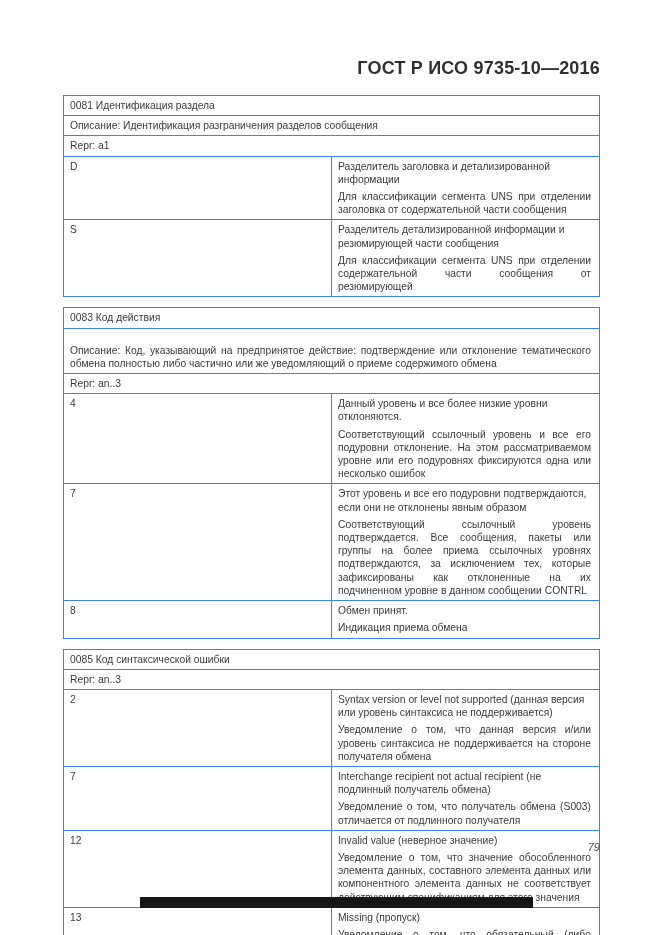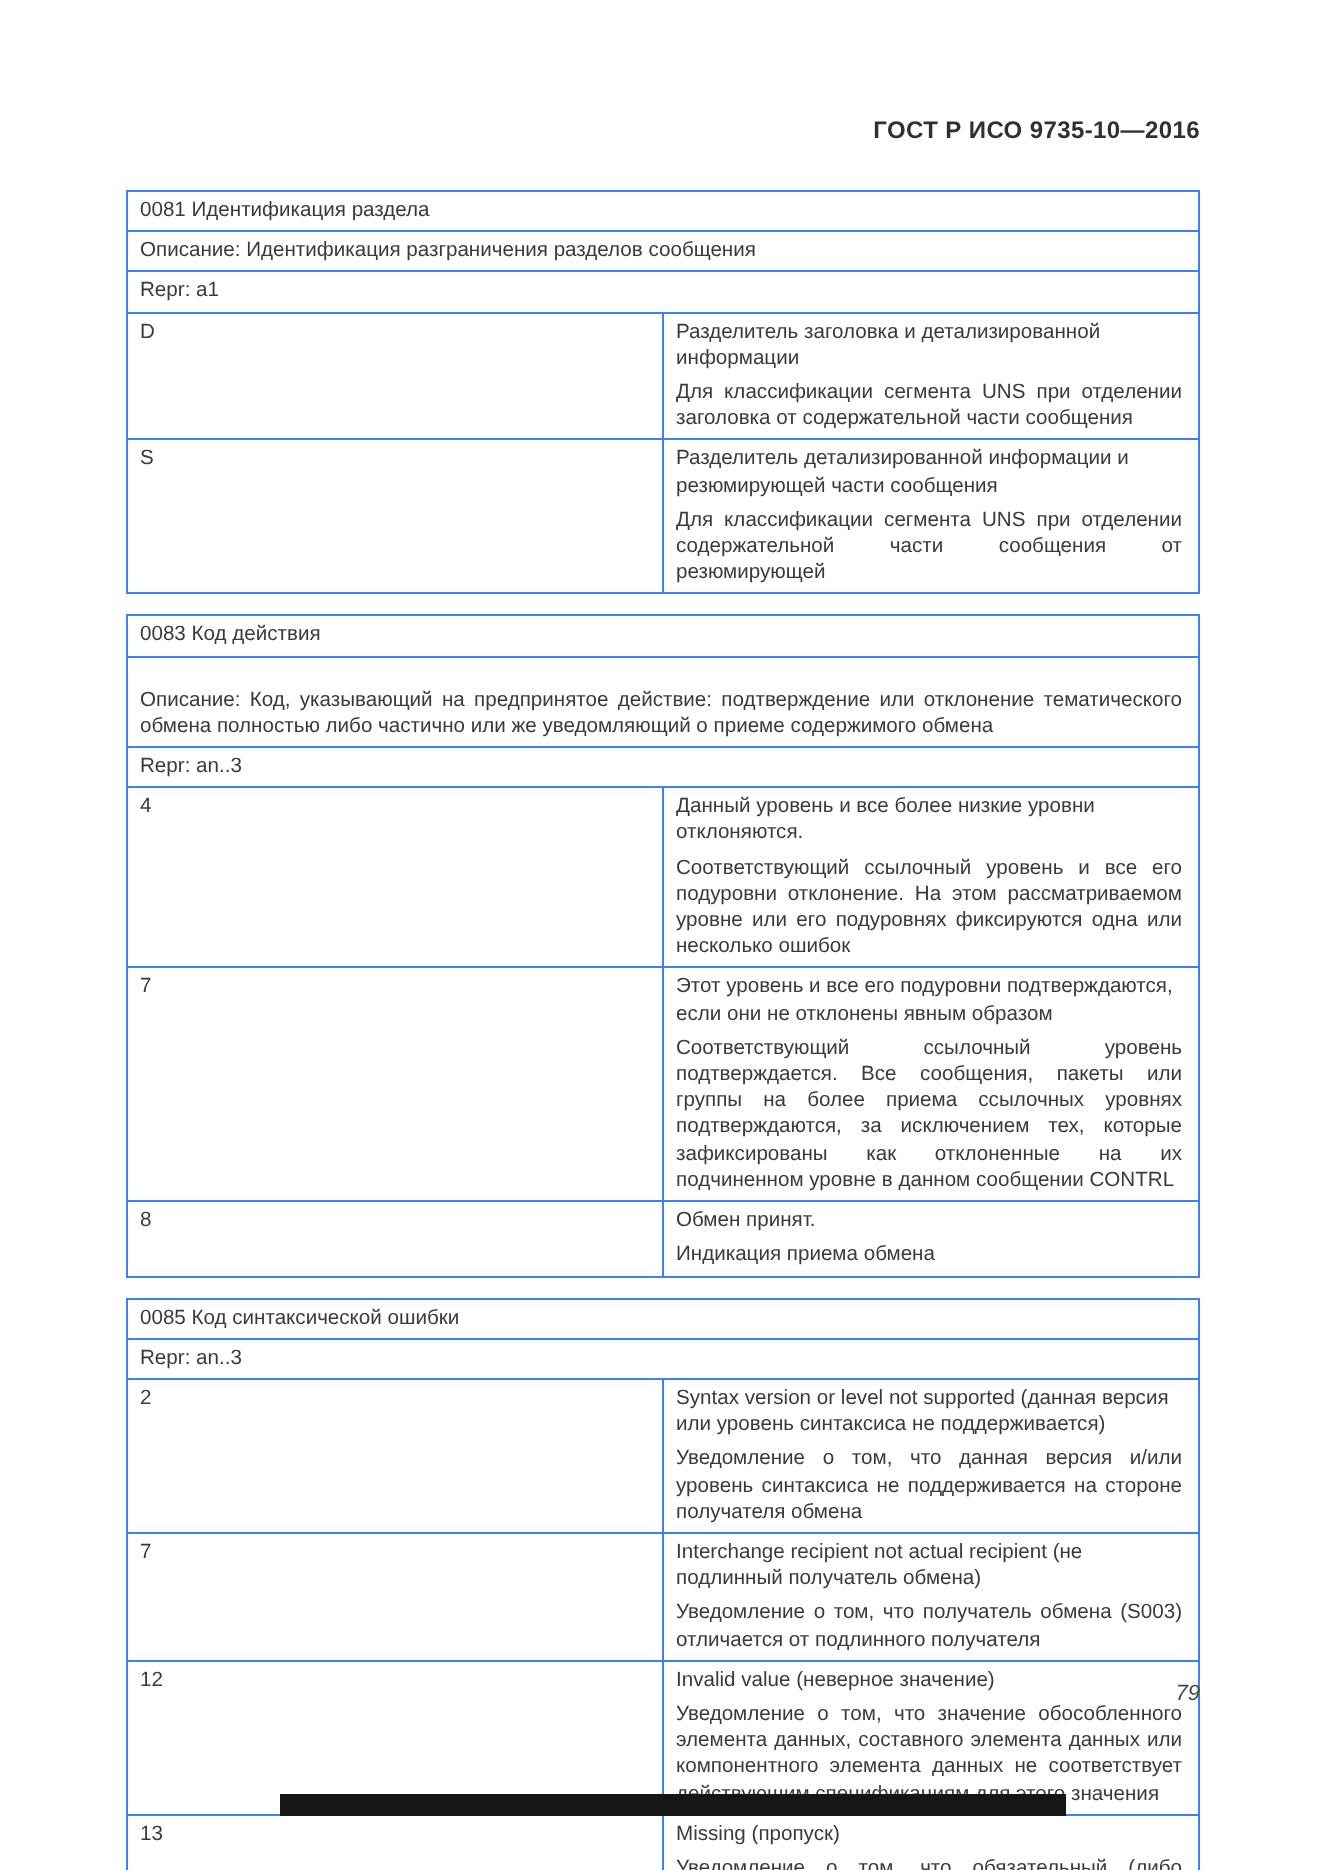--- a/index.html
+++ b/index.html
@@ -8,21 +8,21 @@
     background:#ffffff;
     position:relative;
     font-family:"Liberation Sans","DejaVu Sans",sans-serif;
     color:#3a3a3a;
     overflow:hidden;
   }
   .doc-header{
     position:absolute;
     top:58px;
     right:61px;
-    font-size:12px;
+    font-size:18px;
     font-weight:bold;
     color:#303030;
     letter-spacing:.2px;
   }
   .content{
     position:absolute;
     top:95px;
     left:63px;
     width:537px;
   }

